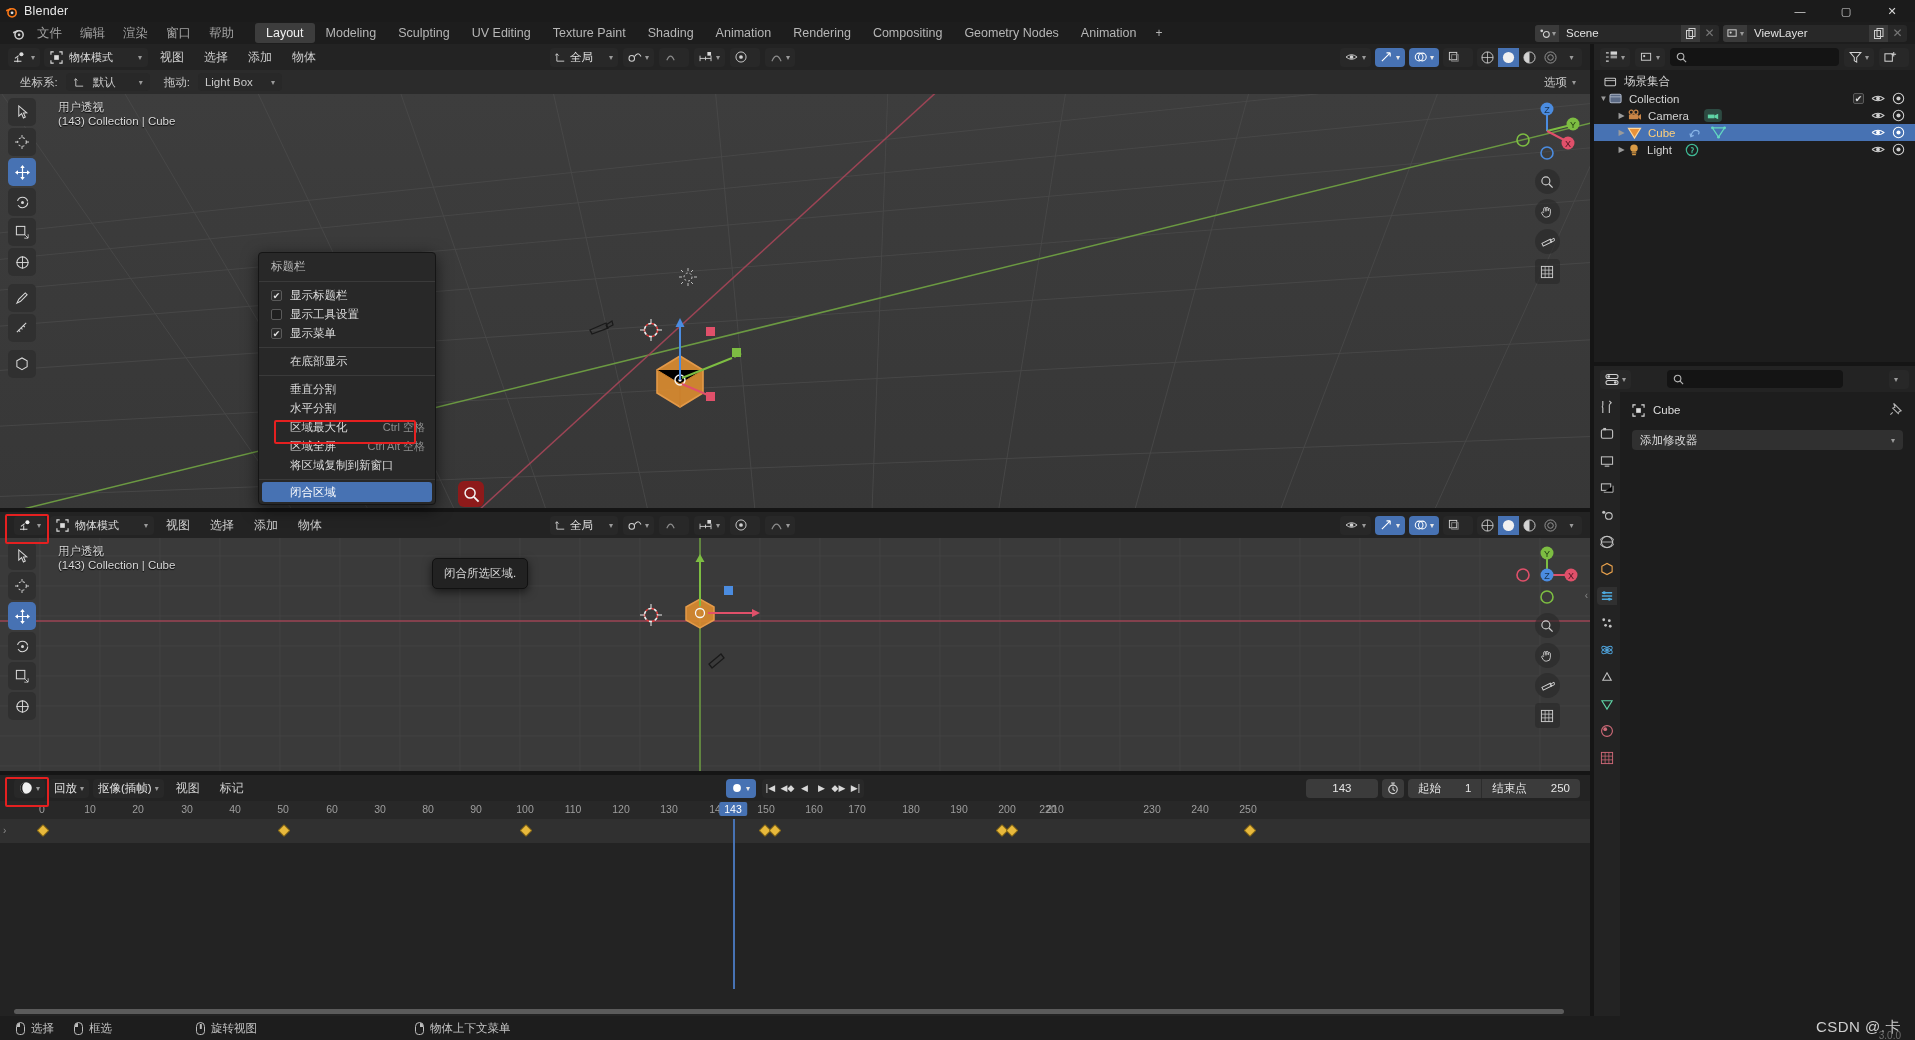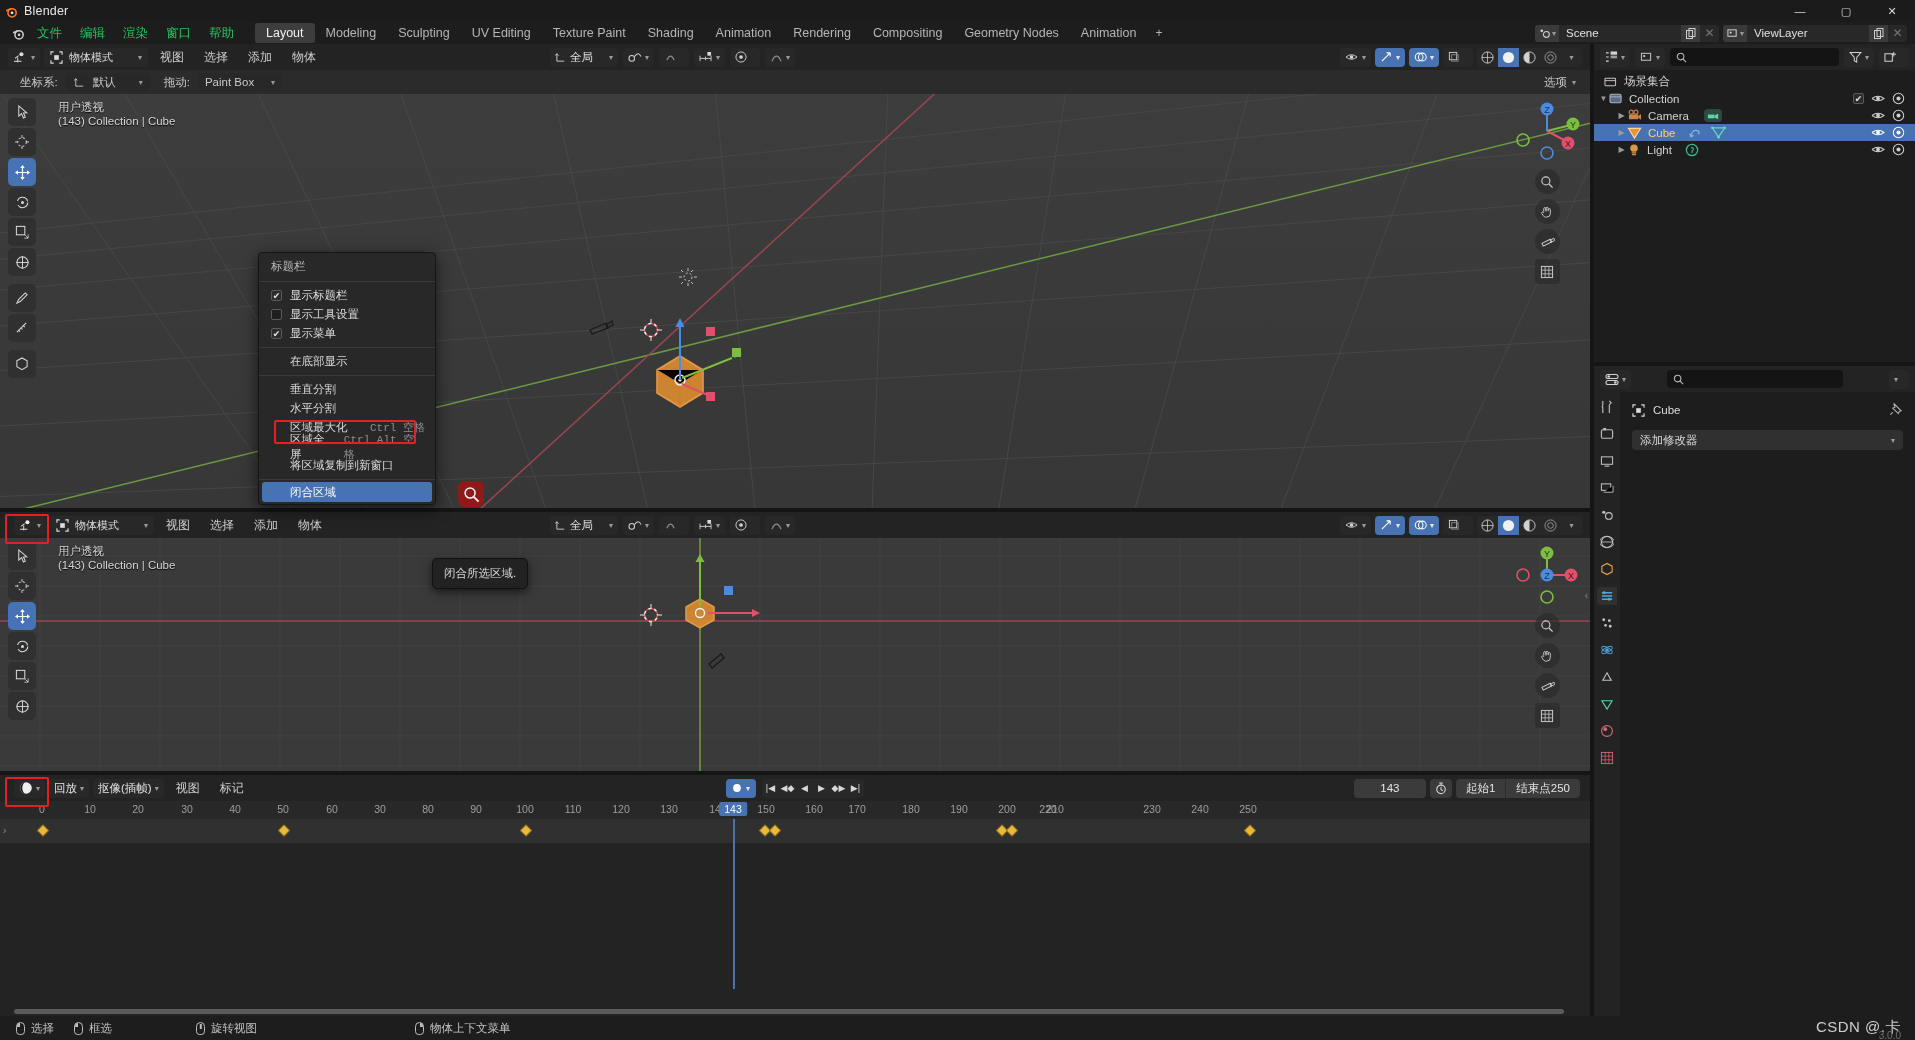--- a/index.html
+++ b/index.html
@@ -13,21 +13,21 @@
   .tb-logo { width:22px; height:22px; display:flex; align-items:center; justify-content:center; }
   .tb-title { font-size:12.5px; color:#e8e8e8; margin-left:2px; letter-spacing:.2px;}
   .winbtns { position:absolute; right:0; top:0; height:22px; display:flex; }
   .winbtn { width:46px; height:22px; display:flex; align-items:center; justify-content:center;
      color:#d8d8d8; font-size:11px; }
 
   
   .topbar { position:absolute; left:0; top:22px; width:1915px; height:22px; background:#1d1d1d;
      display:flex; align-items:center; padding-left:8px; }
   .bl-logo { width:20px; height:18px; display:flex; align-items:center; justify-content:center; }
-  .menu-item { padding:2px 9px; color:#22c55e; font-size:12.5px; line-height:16px; }
+  .menu-item { padding:2px 9px; color:#a3a3a3; font-size:12.5px; line-height:16px; }
   .wstab { padding:3px 11px; color:#b6b6b6; font-size:12.5px; border-radius:3px; }
   .wstab.active { background:#3d3d3d; color:#f1f1f1; }
   .plus { padding:3px 8px; color:#b4b4b4; }
   .topbar-right { margin-left:auto; display:flex; align-items:center; gap:4px; padding-right:8px;}
   .fieldbox { display:flex; align-items:center; height:17px; background:#282828; border-radius:3px; }
   .fieldbox .ic { width:24px; height:17px; display:flex; align-items:center; justify-content:center;
      background:#3a3a3a; border-radius:3px 0 0 3px; }
   .fieldbox .tx { padding:0 10px 0 7px; font-size:11.5px; color:#e2e2e2; min-width:122px;}
   .fieldbox .dup { width:19px; height:17px; display:flex; align-items:center; justify-content:center; background:#3a3a3a;}
   .fieldbox .xx { width:19px; height:17px; display:flex; align-items:center; justify-content:center; color:#777;}
@@ -116,21 +116,21 @@
   
   .timeline { position:absolute; background:#1d1d1d; }
   .tl-header { height:26px; background:#232323; display:flex; align-items:center; padding-left:8px; gap:4px;}
   .tl-center { position:absolute; left:50%; transform:translateX(-50%); display:flex; align-items:center; gap:6px;}
   .playbtns { display:flex; height:19px; background:#282828; border-radius:4px; }
   .playbtns > div { width:17px; display:flex; align-items:center; justify-content:center; color:#d8d8d8; font-size:9px;}
   .tl-right { margin-left:auto; display:flex; align-items:center; gap:4px; padding-right:10px;}
   .frm { height:19px; background:#3b3b3b; border-radius:4px; display:flex; align-items:center;
      justify-content:center; font-size:11.5px; color:#e6e6e6; padding:0 10px; min-width:72px;}
   .rngbox { height:19px; background:#3b3b3b; border-radius:4px; display:flex; align-items:center; overflow:hidden;}
-  .rngbox .seg2 { padding:0 10px; font-size:11.5px; color:#e6e6e6; display:flex; gap:0; align-items:center;
+  .rngbox .seg2 { padding:0 10px; font-size:11.5px; color:#e6e6e6; display:flex; gap:24px; align-items:center;
      height:19px; border-right:1px solid #2c2c2c;}
   .ruler { position:absolute; left:0; width:100%; height:18px; background:#282828; }
   .tick { position:absolute; font-size:10.5px; color:#9e9e9e; top:2px; transform:translateX(-50%);}
   .keyrow { position:absolute; left:0; width:100%; background:#303030; }
   .key { position:absolute; width:9px; height:9px; background:#e8b93c; border:1px solid #8f6f17;
      transform:translateX(-50%) rotate(45deg); border-radius:1px;}
   .phead { position:absolute; width:2px; background:#4772b3; }
   .pbadge { position:absolute; background:#4772b3; color:#fff; font-size:10.5px; border-radius:2px;
      padding:1px 5px; transform:translateX(-50%); }
 
@@ -362,21 +362,21 @@
       <span>坐标系:</span>
       <div class="sel-box">
         <svg width="12" height="12" viewBox="0 0 13 13">
             <path d="M3 11 V3 M3 11 H11 M3 3 l1.8 1.8 M3 3 l-1.8 1.8" stroke="#c8c8c8" stroke-width="1" fill="none"></path>
           </svg>
         <span>默认</span>
         <span class="chev" style="margin-left:auto">▾</span>
       </div>
       <span style="margin-left:6px">拖动:</span>
       <div class="sel-box">
-        <span>Paint Box</span>
+        <span>Light Box</span>
         <span class="chev" style="margin-left:auto">▾</span>
       </div>
       <div style="margin-left:auto; margin-right:14px; display:flex; align-items:center; gap:5px;">
         <span>选项</span>
         <span class="chev">▾</span>
       </div>
     </div>
 
     <div class="canvas" style="top:50px; height:417px;">
       <svg class="grid-lines" width="1590" height="417">
@@ -560,21 +560,21 @@
         <span>显示菜单</span>
       </div>
     </div>
     <div class="ctx-sep"></div>
     <div style="padding:4px 0;">
       <div class="ctx-row" style="padding-left:31px">
         <span>在底部显示</span>
       </div>
     </div>
     <div class="ctx-sep"></div>
-    <div style="padding:4px 0;font-family:Liberation Mono, monospace;">
+    <div style="padding:4px 0;">
       <div class="ctx-row" style="padding-left:31px">
         <span>垂直分割</span>
       </div>
       <div class="ctx-row" style="padding-left:31px">
         <span>水平分割</span>
       </div>
       <div class="ctx-row" style="padding-left:31px">
         <span>区域最大化</span>
         <span class="sc">Ctrl 空格</span>
       </div>

